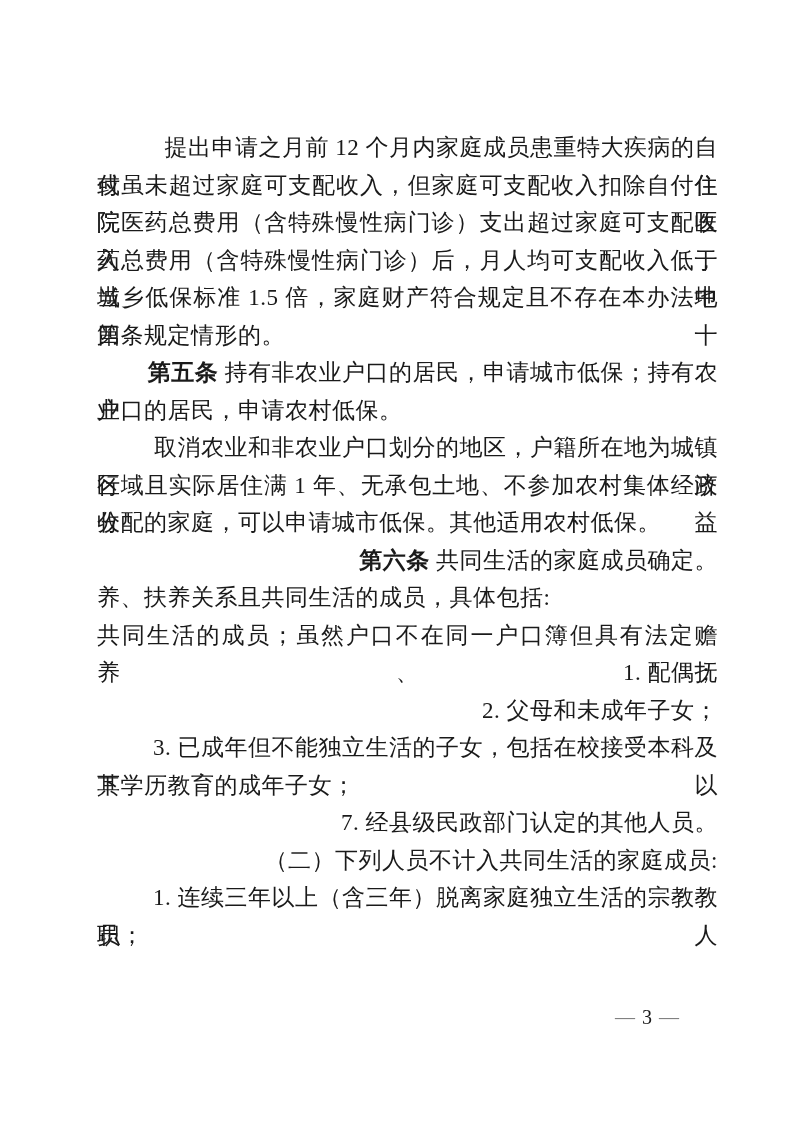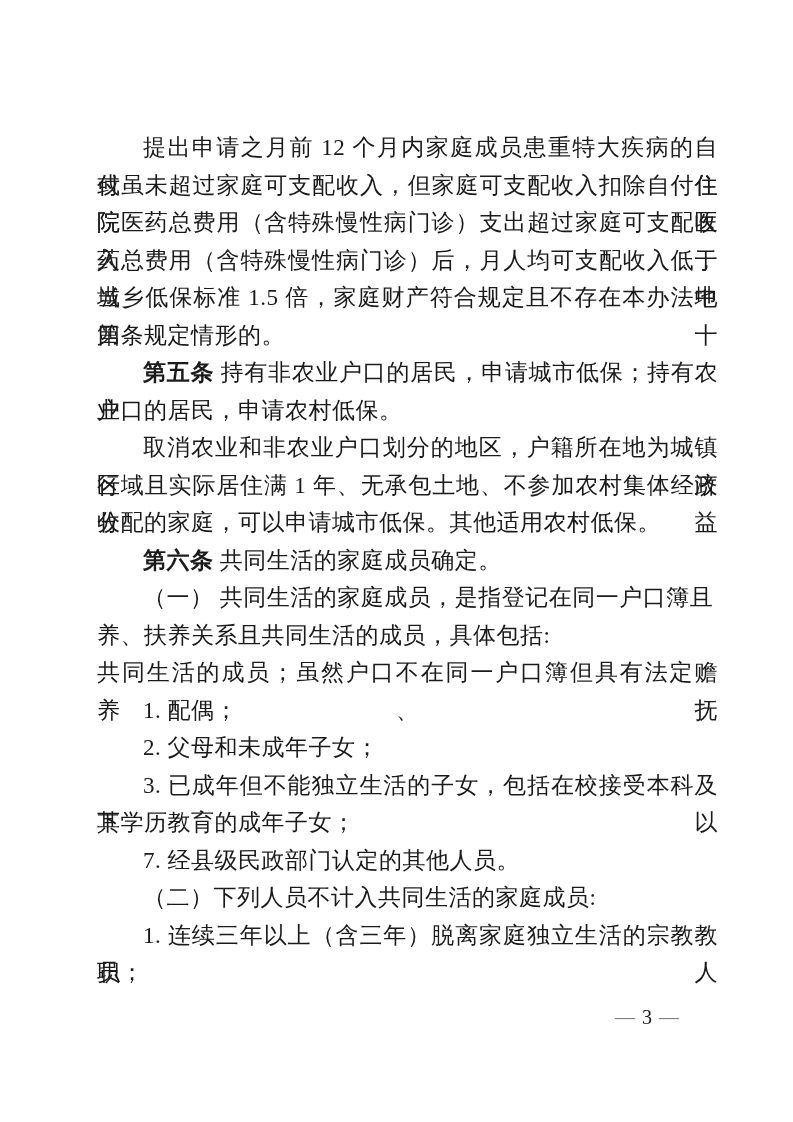--- a/index.html
+++ b/index.html
@@ -27,20 +27,21 @@
     font-size: 23px;
     letter-spacing: 0.5px;
     white-space: pre-wrap;
   }
   .line.fill {
     text-align: justify;
     text-align-last: justify;
   }
   .line.ind {
     text-indent: 46px;
+    text-align: right;
   }
   .term {
     font-weight: bold;
     margin-top: 20px;
   }
   .footer {
     position: absolute;
     top: 1001px;
     left: 0;
     width: 793px;
@@ -68,21 +69,20 @@
   <div class="line fill"><span>院医药总费用（含特殊慢性病门诊）支出超过家庭可支配收入，</span></div>
   <div class="line fill"><span>药总费用（含特殊慢性病门诊）后，月人均可支配收入低于当地</span></div>
   <div class="line fill"><span>城乡低保标准 1.5 倍，家庭财产符合规定且不存在本办法中第十</span></div>
   <div class="line"><span>四条规定情形的。</span></div>
   <div class="line ind fill"><span class="term">第五条</span><span> 持有非农业户口的居民，申请城市低保；持有农业</span></div>
   <div class="line"><span>户口的居民，申请农村低保。</span></div>
   <div class="line ind fill"><span>取消农业和非农业户口划分的地区，户籍所在地为城镇行政</span></div>
   <div class="line fill"><span>区域且实际居住满 1 年、无承包土地、不参加农村集体经济收益</span></div>
   <div class="line"><span>分配的家庭，可以申请城市低保。其他适用农村低保。</span></div>
   <div class="line ind"><span class="term">第六条</span><span> 共同生活的家庭成员确定。</span></div>
-  <div class="line ind"><span>（一） 共同生活的家庭成员，是指登记在同一户口簿且</span></div>
   <div class="line"><span>养、扶养关系且共同生活的成员，具体包括:</span></div>
   <div class="line fill"><span>共同生活的成员；虽然户口不在同一户口簿但具有法定赡养、抚</span></div>
   <div class="line ind"><span>1. 配偶；</span></div>
   <div class="line ind"><span>2. 父母和未成年子女；</span></div>
   <div class="line ind fill"><span>3. 已成年但不能独立生活的子女，包括在校接受本科及其以</span></div>
   <div class="line"><span>下学历教育的成年子女；</span></div>
   <div class="line ind"><span>7. 经县级民政部门认定的其他人员。</span></div>
   <div class="line ind"><span>（二）下列人员不计入共同生活的家庭成员:</span></div>
   <div class="line ind fill"><span>1. 连续三年以上（含三年）脱离家庭独立生活的宗教教职人</span></div>
   <div class="line"><span>员；</span></div>

